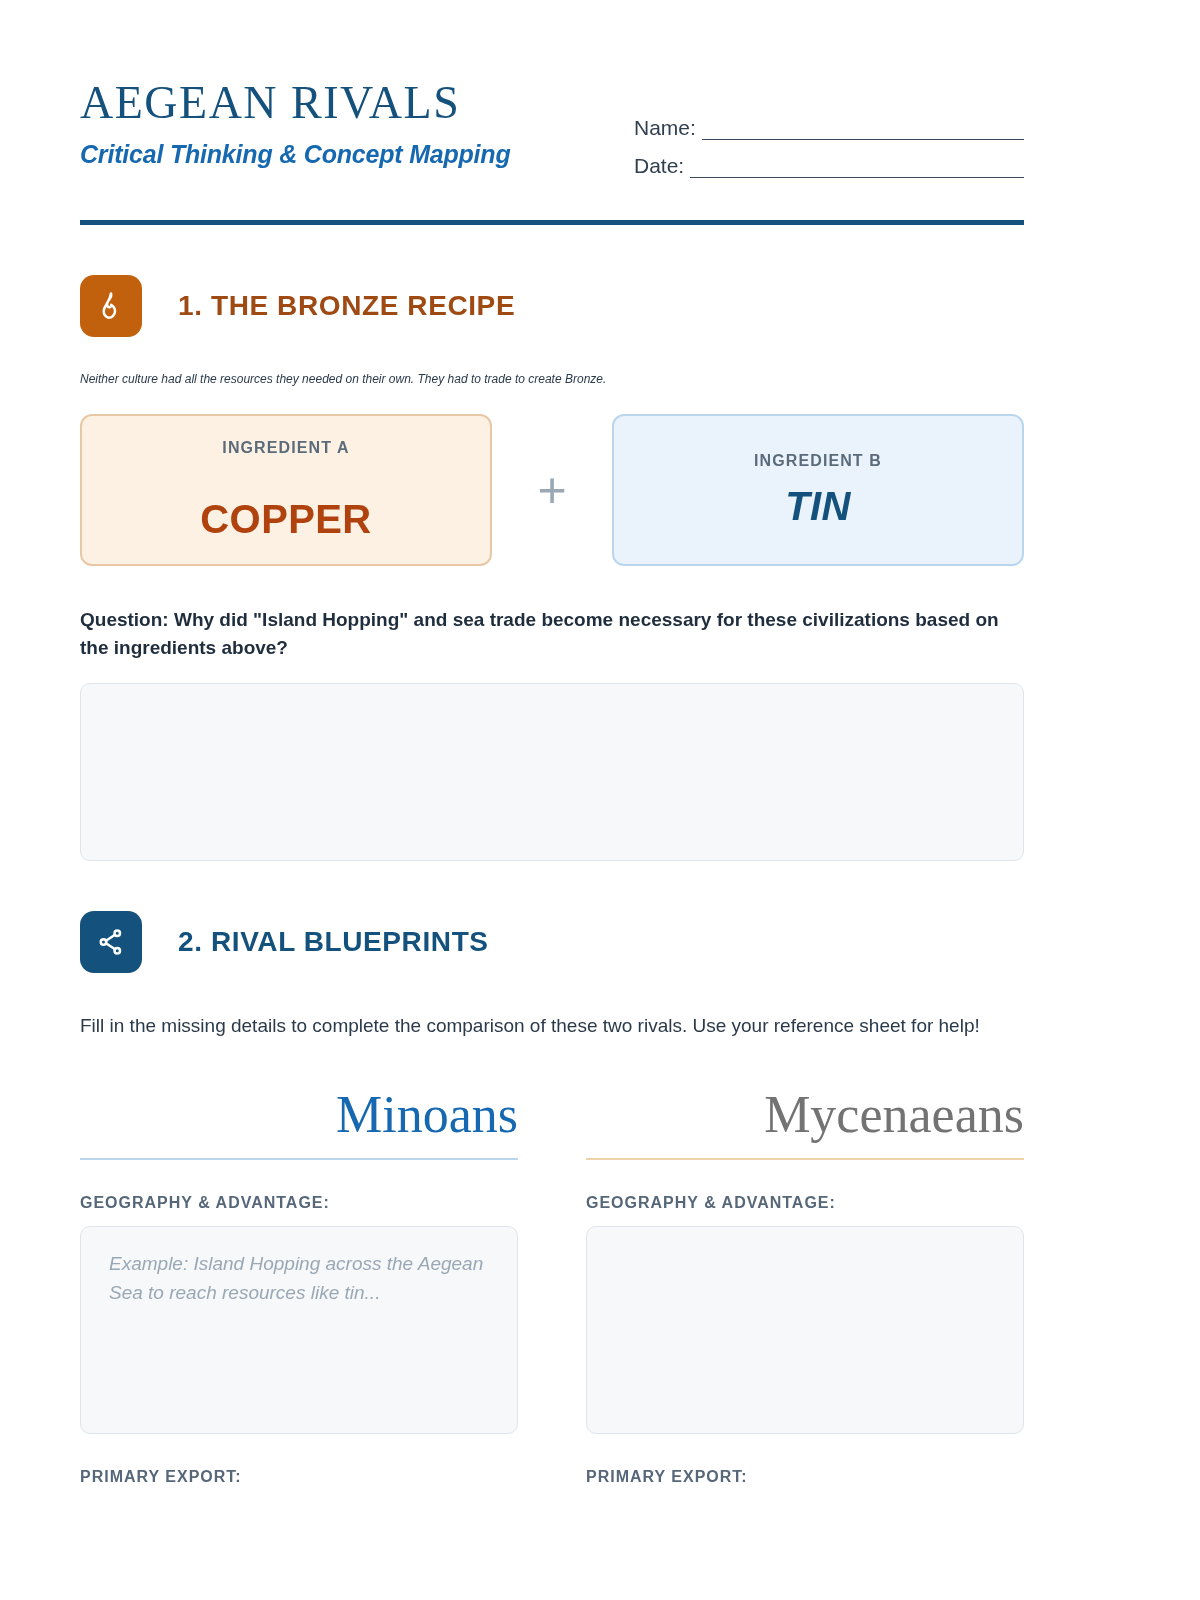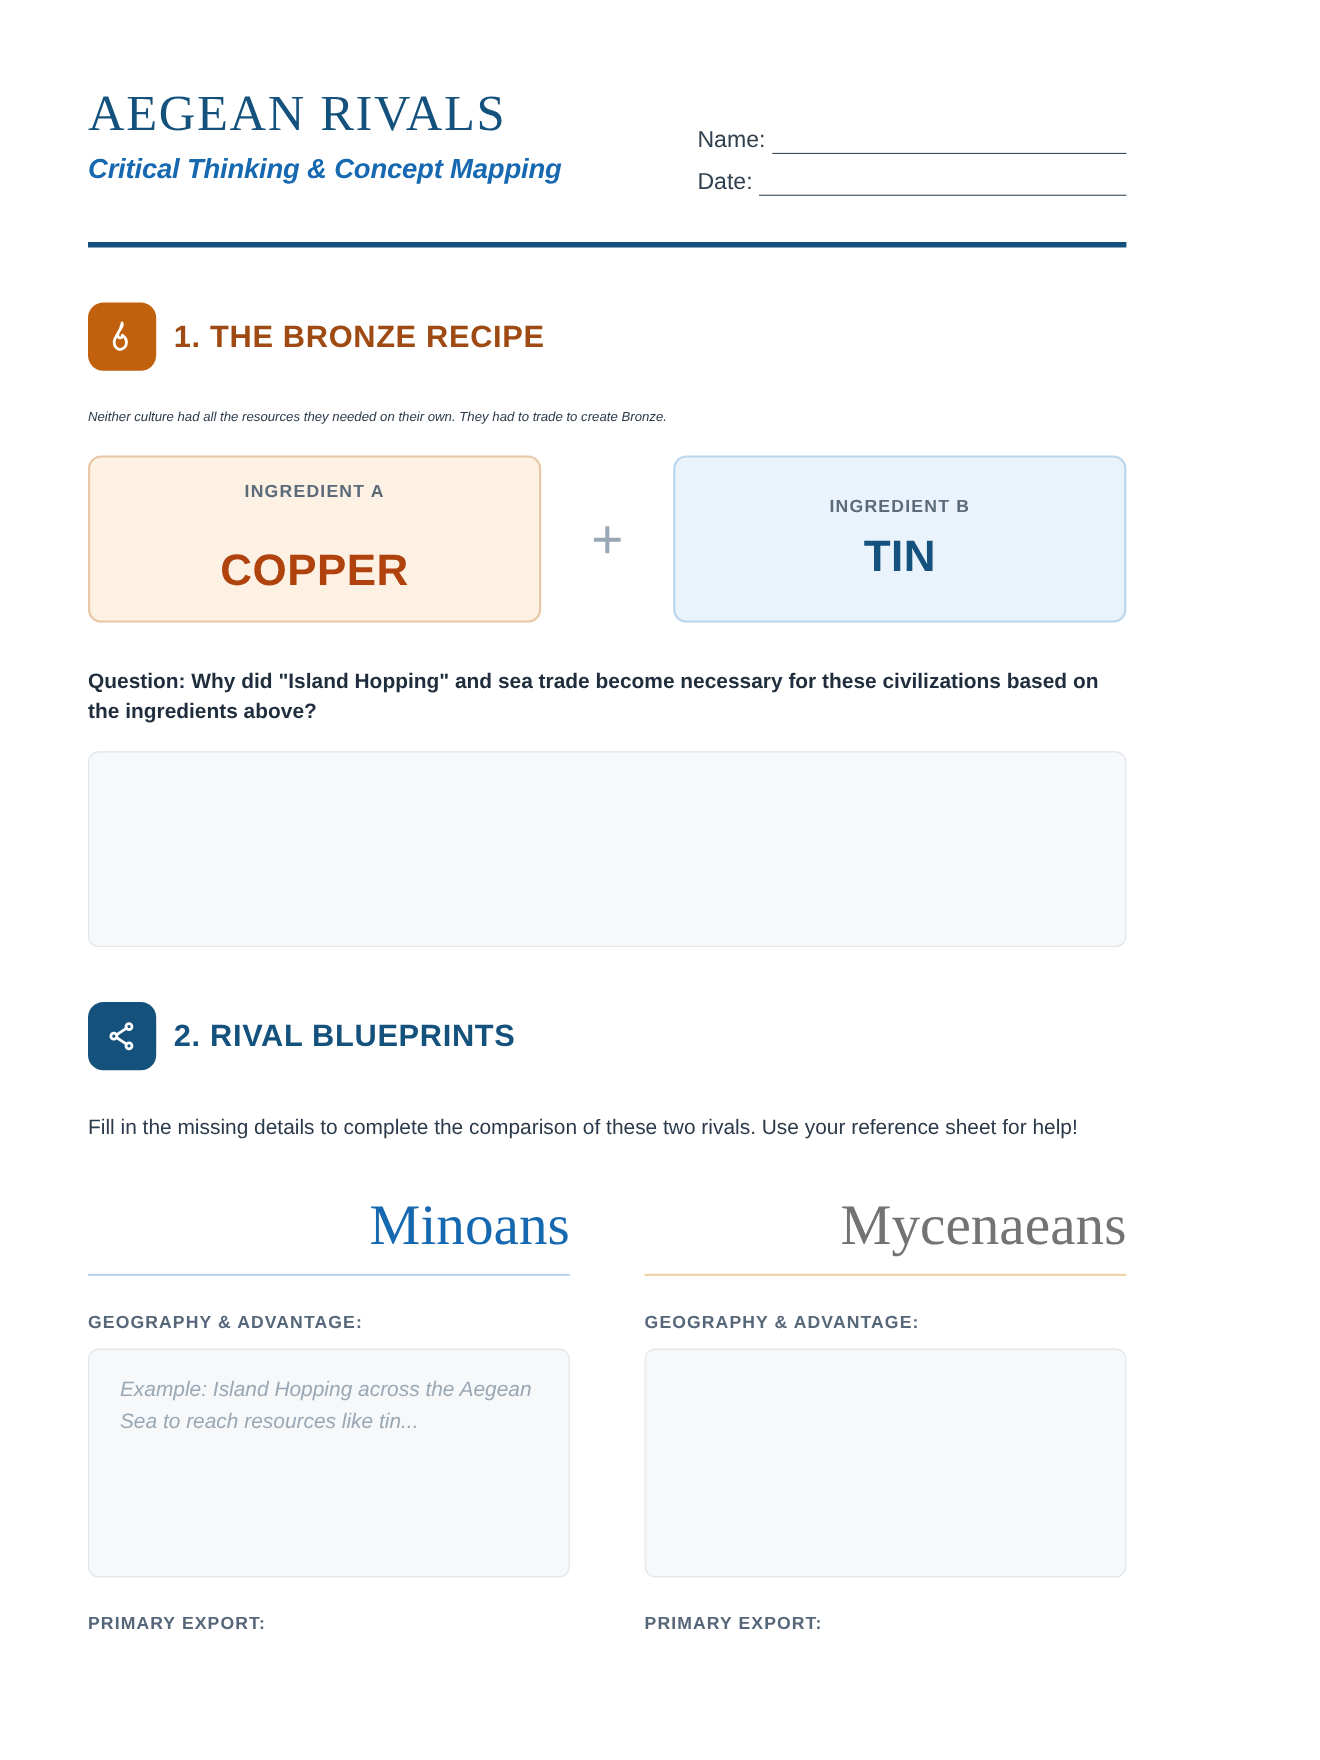--- a/index.html
+++ b/index.html
@@ -66,21 +66,21 @@
     height: 5px;
     background: #14517c;
     width: 100%;
   }
 
   
   .section { margin-top: 50px; }
   .sec-head {
     display: flex;
     align-items: center;
-    gap: 16px;
+    gap: 36px;
   }
   .sec-badge {
     width: 62px;
     height: 62px;
     border-radius: 14px;
     display: flex;
     align-items: center;
     justify-content: center;
     flex: none;
   }
@@ -141,21 +141,21 @@
     font-weight: bold;
     letter-spacing: 1.1px;
     color: #5c6b7a;
   }
   .ing-value {
     font-size: 40px;
     font-weight: bold;
     letter-spacing: 0.4px;
   }
   .val-copper { color: #b0420d; }
-  .val-tin { color: #14517c; }
+  .val-tin { color: #14517c; font-style: italic; }
   .plus {
     width: 120px;
     text-align: center;
     font-size: 50px;
     color: #9aa8b5;
     font-weight: 300;
     line-height: 1;
   }
 
   

